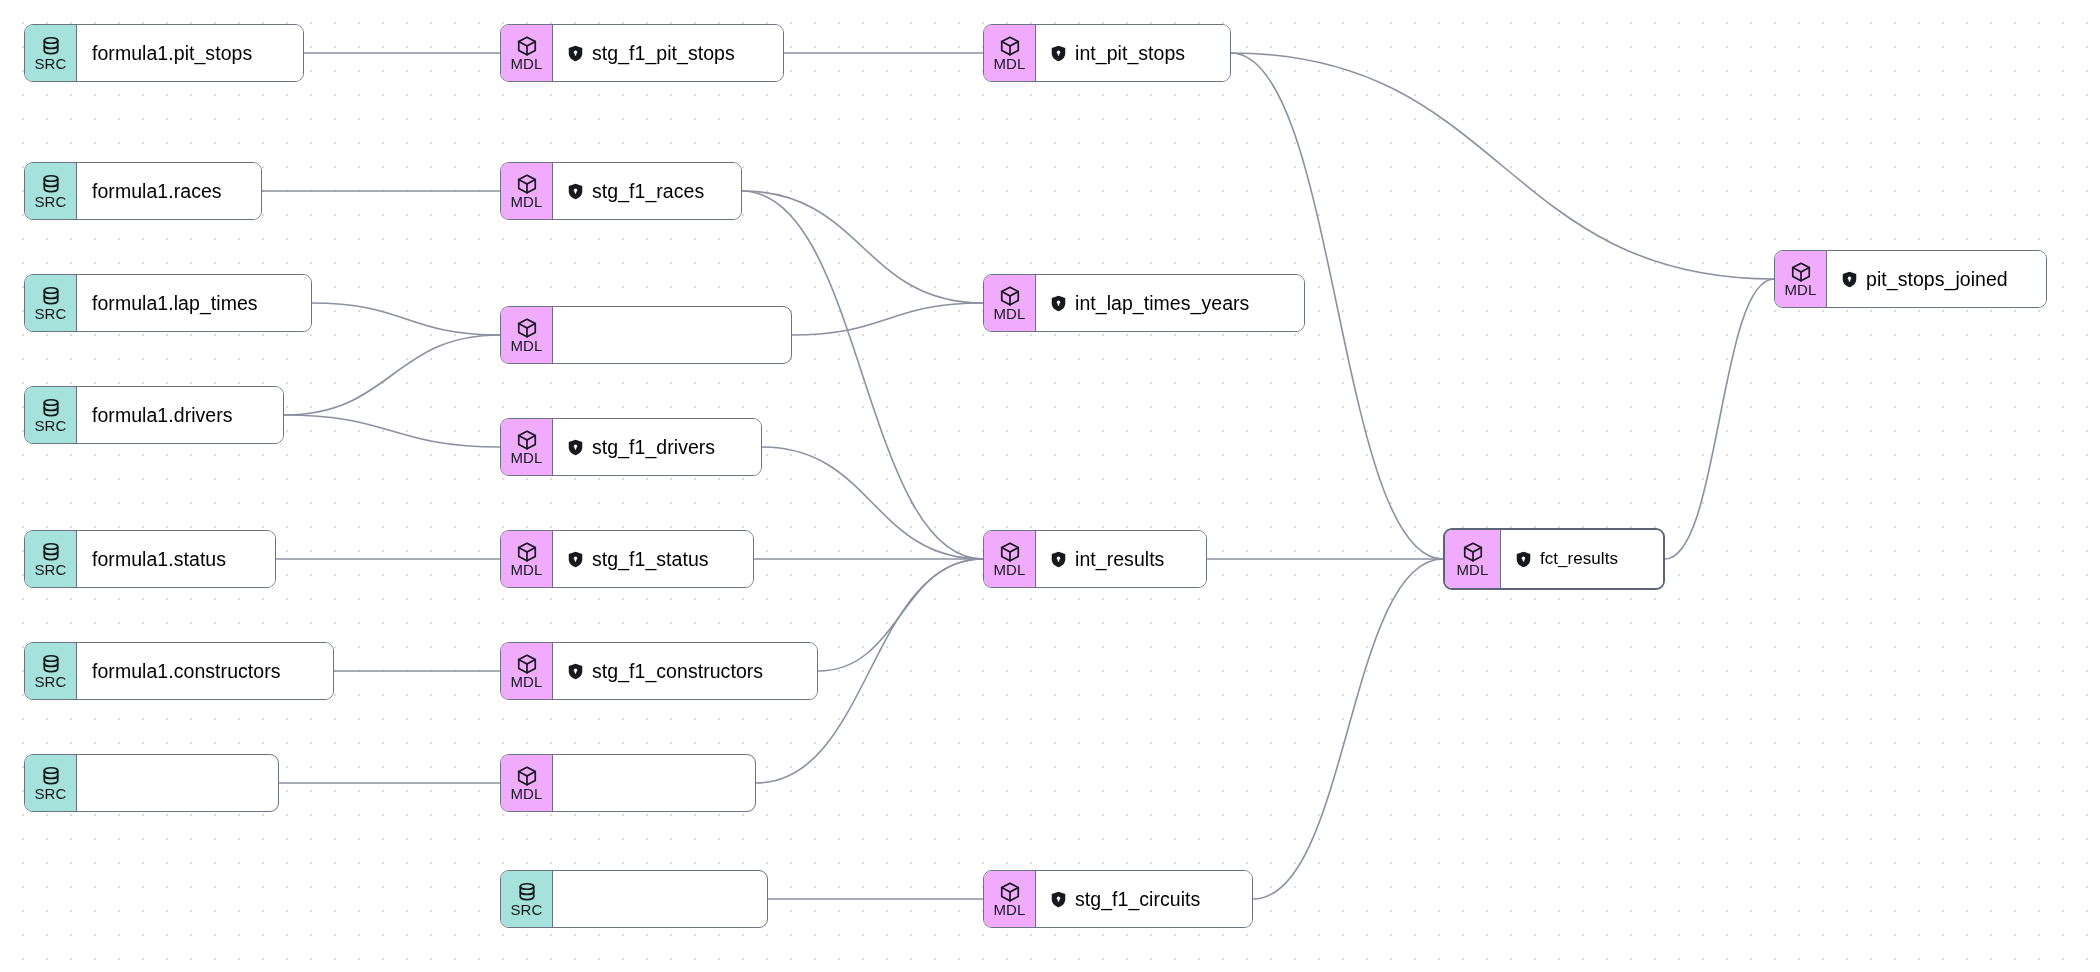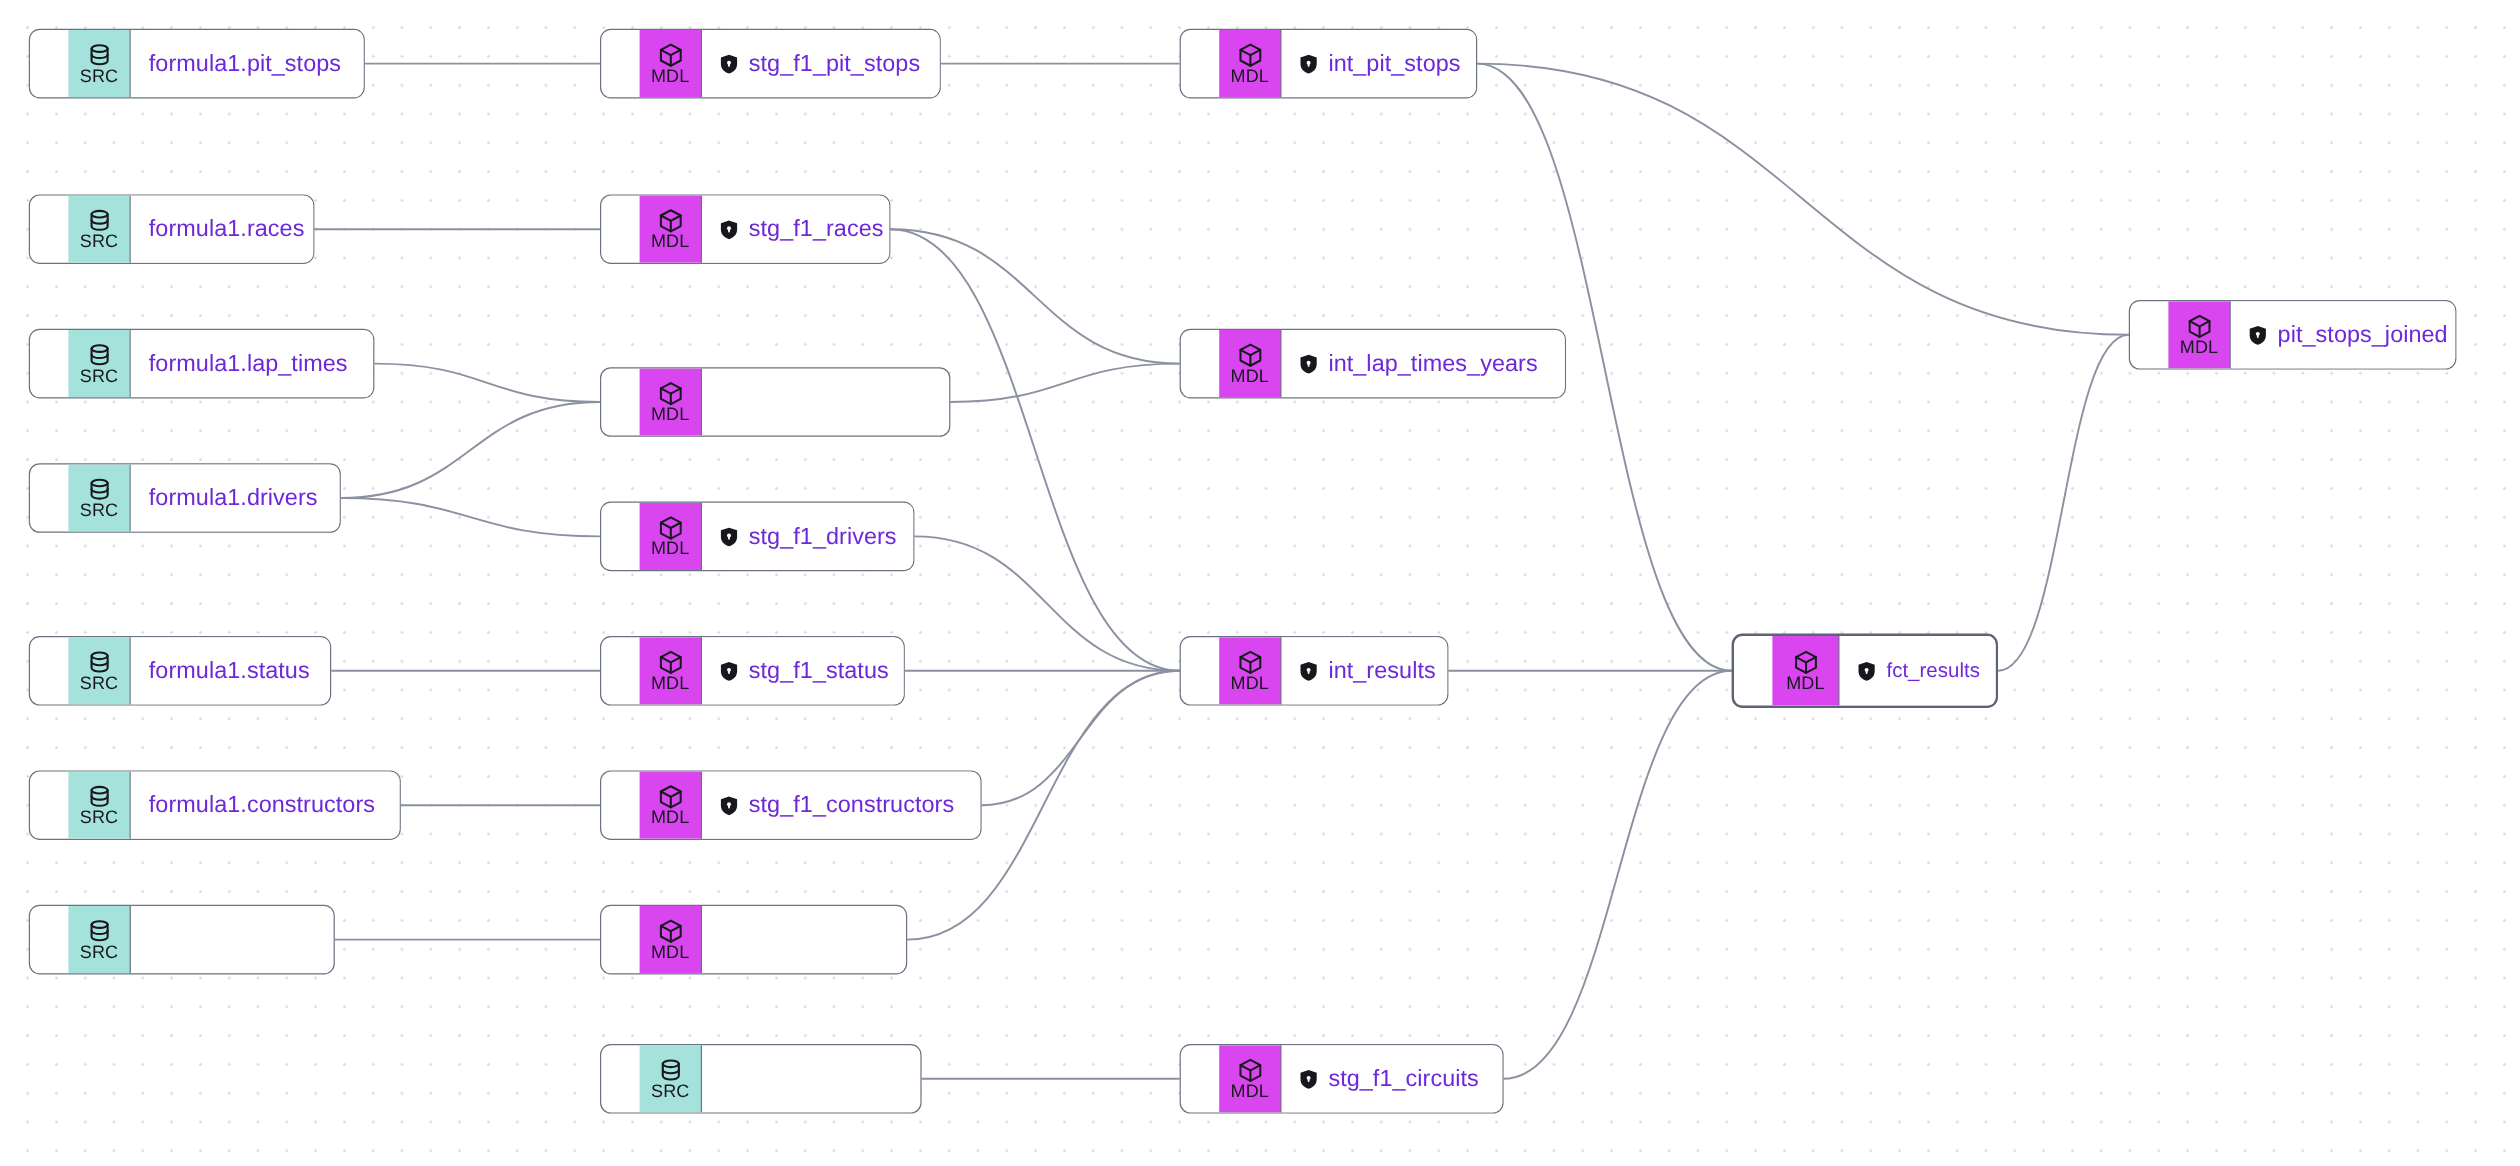--- a/index.html
+++ b/index.html
@@ -36,21 +36,20 @@
     position: absolute;
     display: flex;
     align-items: stretch;
     height: 58px;
     border: 1.6px solid #6b7280;
     border-radius: 9px;
     background: #ffffff;
     box-sizing: border-box;
     overflow: hidden;
     box-shadow: 0 0 0 0 rgba(0,0,0,0);
-    padding-left: 32px;
   }
   .node.emph {
     height: 62px;
     border-width: 2px;
     border-color: #5b6472;
   }
   .node-tab {
     width: 52px;
     flex: 0 0 52px;
     display: flex;
@@ -59,21 +58,21 @@
     justify-content: center;
     gap: 0px;
     border-right: 1.6px solid #6b7280;
     box-sizing: border-box;
   }
   .node.emph .node-tab {
     width: 56px;
     flex: 0 0 56px;
   }
   .tab-src { background: #a6e2dc; }
-  .tab-mdl { background: #d946ef; }
+  .tab-mdl { background: #f0abfc; }
   .tab-ico {
     width: 22px;
     height: 22px;
     display: block;
     margin-bottom: -1px;
   }
   .tab-ico svg { display: block; }
   .tab-label {
     font-size: 15px;
     line-height: 15px;
@@ -92,21 +91,21 @@
   }
   .shield-ico {
     width: 15px;
     height: 17px;
     flex: 0 0 15px;
     display: block;
   }
   .shield-ico svg { display: block; }
   .node-title {
     font-size: 19.5px;
-    color: #6d28d9;
+    color: #000000;
     letter-spacing: 0.05px;
     font-family: "Liberation Sans", "DejaVu Sans", sans-serif;
   }
   .node.emph .node-title { font-size: 17px; }
 </style>
 </head>
 <body>
 
 <div id="canvas">
   <svg id="edges" width="2100" height="972" viewBox="0 0 2100 972">

